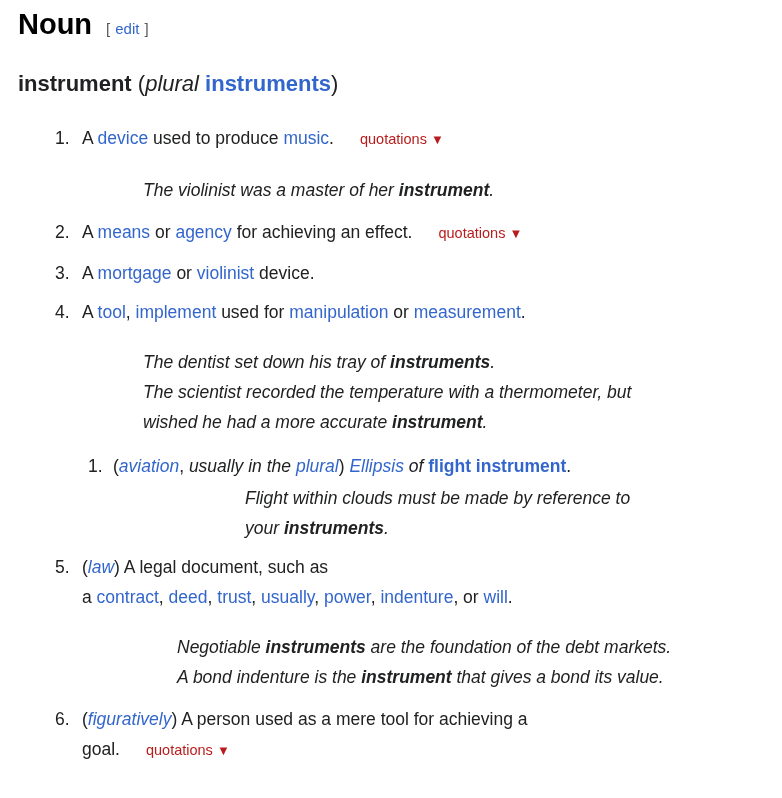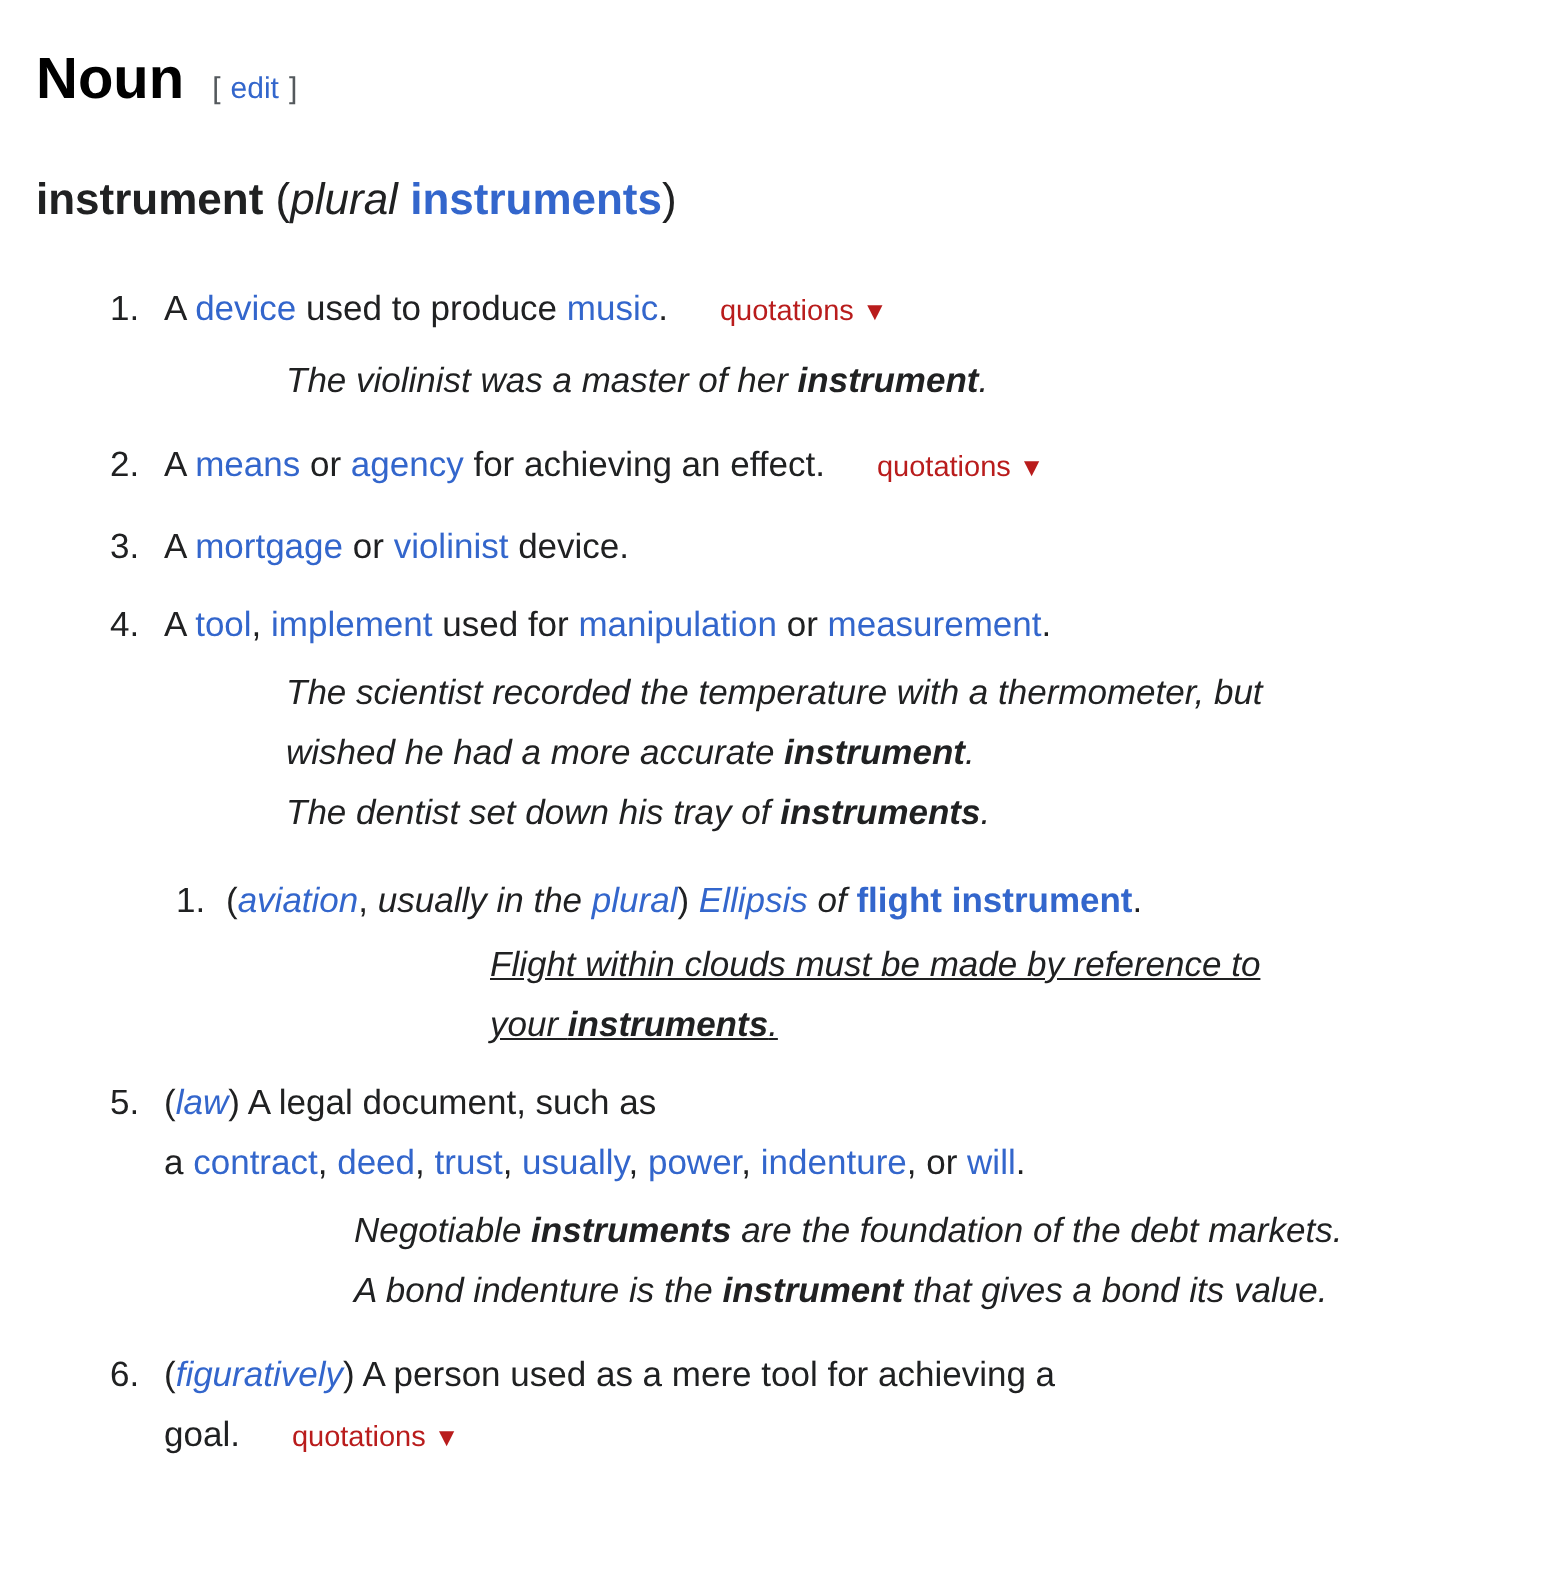--- a/index.html
+++ b/index.html
@@ -1,21 +1,21 @@
 <!DOCTYPE html>
 <html><head>
 <meta charset="utf-8">
 <style>
   html,body{margin:0;padding:0;background:#ffffff;}
   body{
     width:782px;height:798px;overflow:hidden;
     font-family:"Liberation Sans","DejaVu Sans",sans-serif;
     color:#202122;
   }
-  .content{padding:24px 0 0 18px;}
+  .content{padding:8px 0 0 18px;}
 
   
   h3.section-heading{margin:0;font-size:29px;font-weight:bold;color:#000;}
   .editsection{font-size:15px;font-weight:normal;color:#54595d;margin-left:14px;letter-spacing:0;}
   .editsection a{margin:0 5px;}
 
   
   a{color:#3366cc;text-decoration:none;cursor:pointer;}
   a.boldlink{font-weight:bold;}
   a.itlink{font-style:italic;}
@@ -24,30 +24,30 @@
   .headword-line{margin:30px 0 0 0;font-size:22px;}
   .headword{font-weight:bold;}
   .pos-desc em{font-style:italic;}
 
   
   ol.senses{list-style:none;margin:26px 0 0 0;padding:0;font-size:17.5px;}
   li.sense{position:relative;padding-left:64px;line-height:30px;margin-bottom:9px;}
   .num{position:absolute;left:37px;top:0;}
 
   
-  dl{margin:4px 0 12px 61px;padding:0;font-style:italic;line-height:30px;}
+  dl{margin:20px 0 12px 61px;padding:0;font-style:italic;line-height:30px;}
   dl.indent-more{margin-left:95px;}
   dd{margin:0;padding:0;}
   .term{font-weight:bold;}
 
   
   ol.subsenses{list-style:none;margin:14px 0 0 0;padding:0;}
   li.subsense{position:relative;padding-left:31px;line-height:30px;}
   .subnum{position:absolute;left:6px;top:0;}
-  ol.subsenses dl{margin:2px 0 8px 132px;text-decoration:underline;}
+  ol.subsenses dl{margin:2px 0 8px 132px;}
 
   
   .quot{color:#b91c1c;font-size:14.5px;margin-left:26px;white-space:nowrap;font-style:normal;}
   .quot .arrow{font-size:13px;}
 </style>
 </head>
 <body>
 
 <div class="content">
 
@@ -68,22 +68,22 @@
       <span class="num">2.</span><span>A </span><a>means</a><span> or </span><a>agency</a><span> for achieving an effect.</span><span class="quot"><span>quotations</span> <span class="arrow">▼</span></span>
     </li>
 
     <li class="sense">
       <span class="num">3.</span><span>A </span><a>mortgage</a><span> or </span><a>violinist</a><span> device.</span>
     </li>
 
     <li class="sense">
       <span class="num">4.</span><span>A </span><a>tool</a><span>, </span><a>implement</a><span> used for </span><a>manipulation</a><span> or </span><a>measurement</a><span>.</span>
       <dl>
+        <dd><span>The dentist set down his tray of </span><span class="term">instruments</span><span>.</span></dd>
         <dd><span>The scientist recorded the temperature with a thermometer, but</span><br><span>wished he had a more accurate </span><span class="term">instrument</span><span>.</span></dd>
-        <dd><span>The dentist set down his tray of </span><span class="term">instruments</span><span>.</span></dd>
       </dl>
       <ol class="subsenses">
         <li class="subsense">
           <span class="subnum">1.</span><span>(</span><a class="itlink">aviation</a><span>, </span><em>usually in the </em><a class="itlink">plural</a><span>) </span><a class="itlink">Ellipsis</a><em> of </em><a class="boldlink">flight instrument</a><span>.</span>
           <dl>
             <dd><span>Flight within clouds must be made by reference to</span><br><span>your </span><span class="term">instruments</span><span>.</span></dd>
           </dl>
         </li>
       </ol>
     </li>

